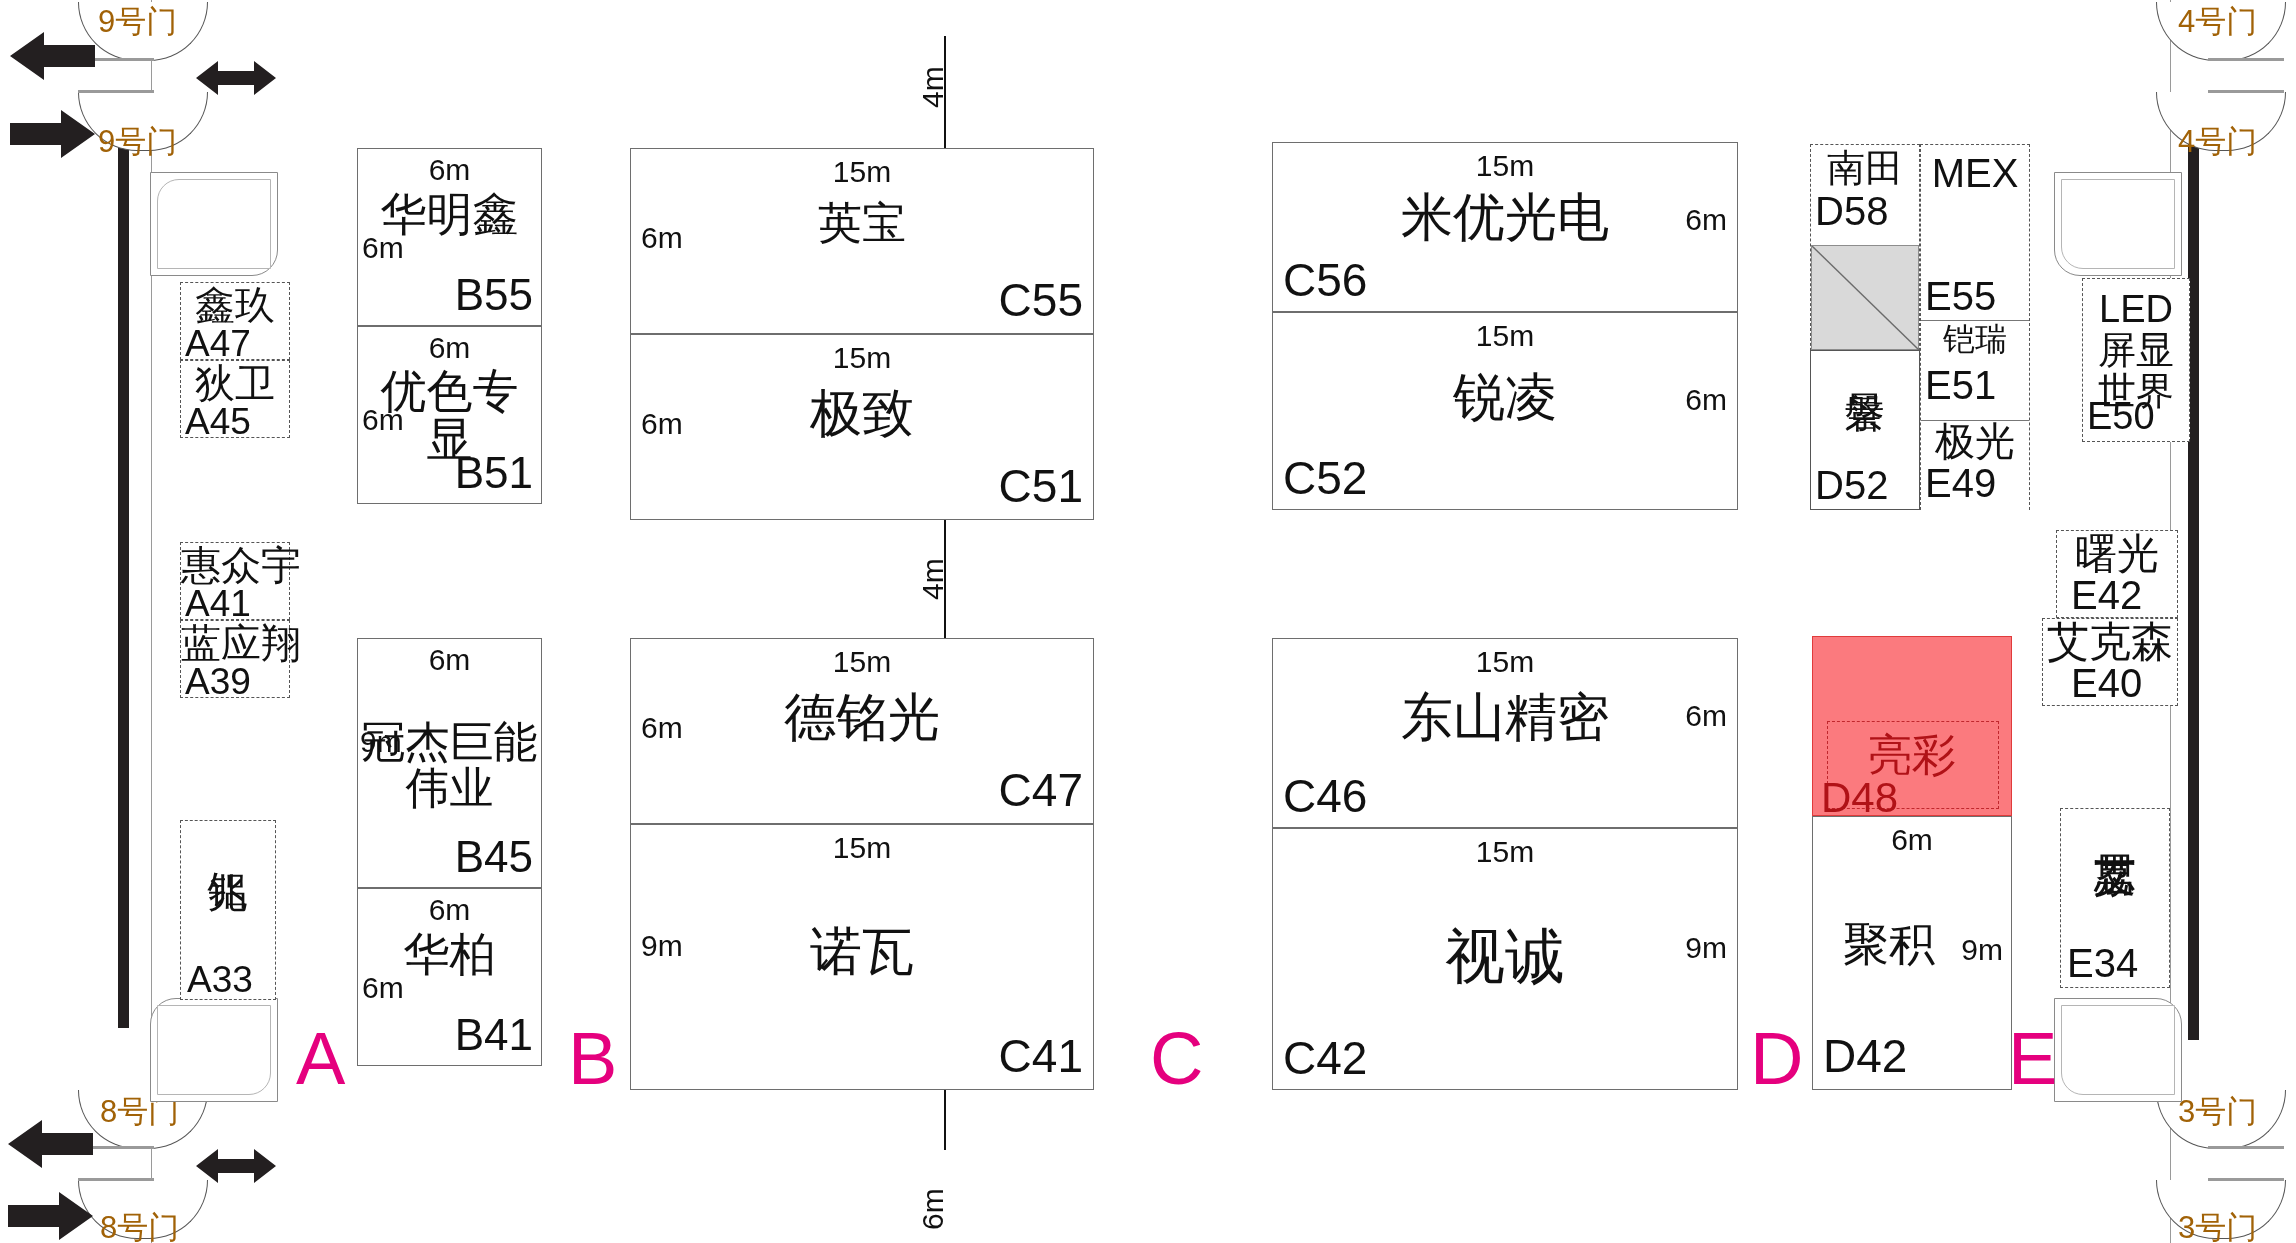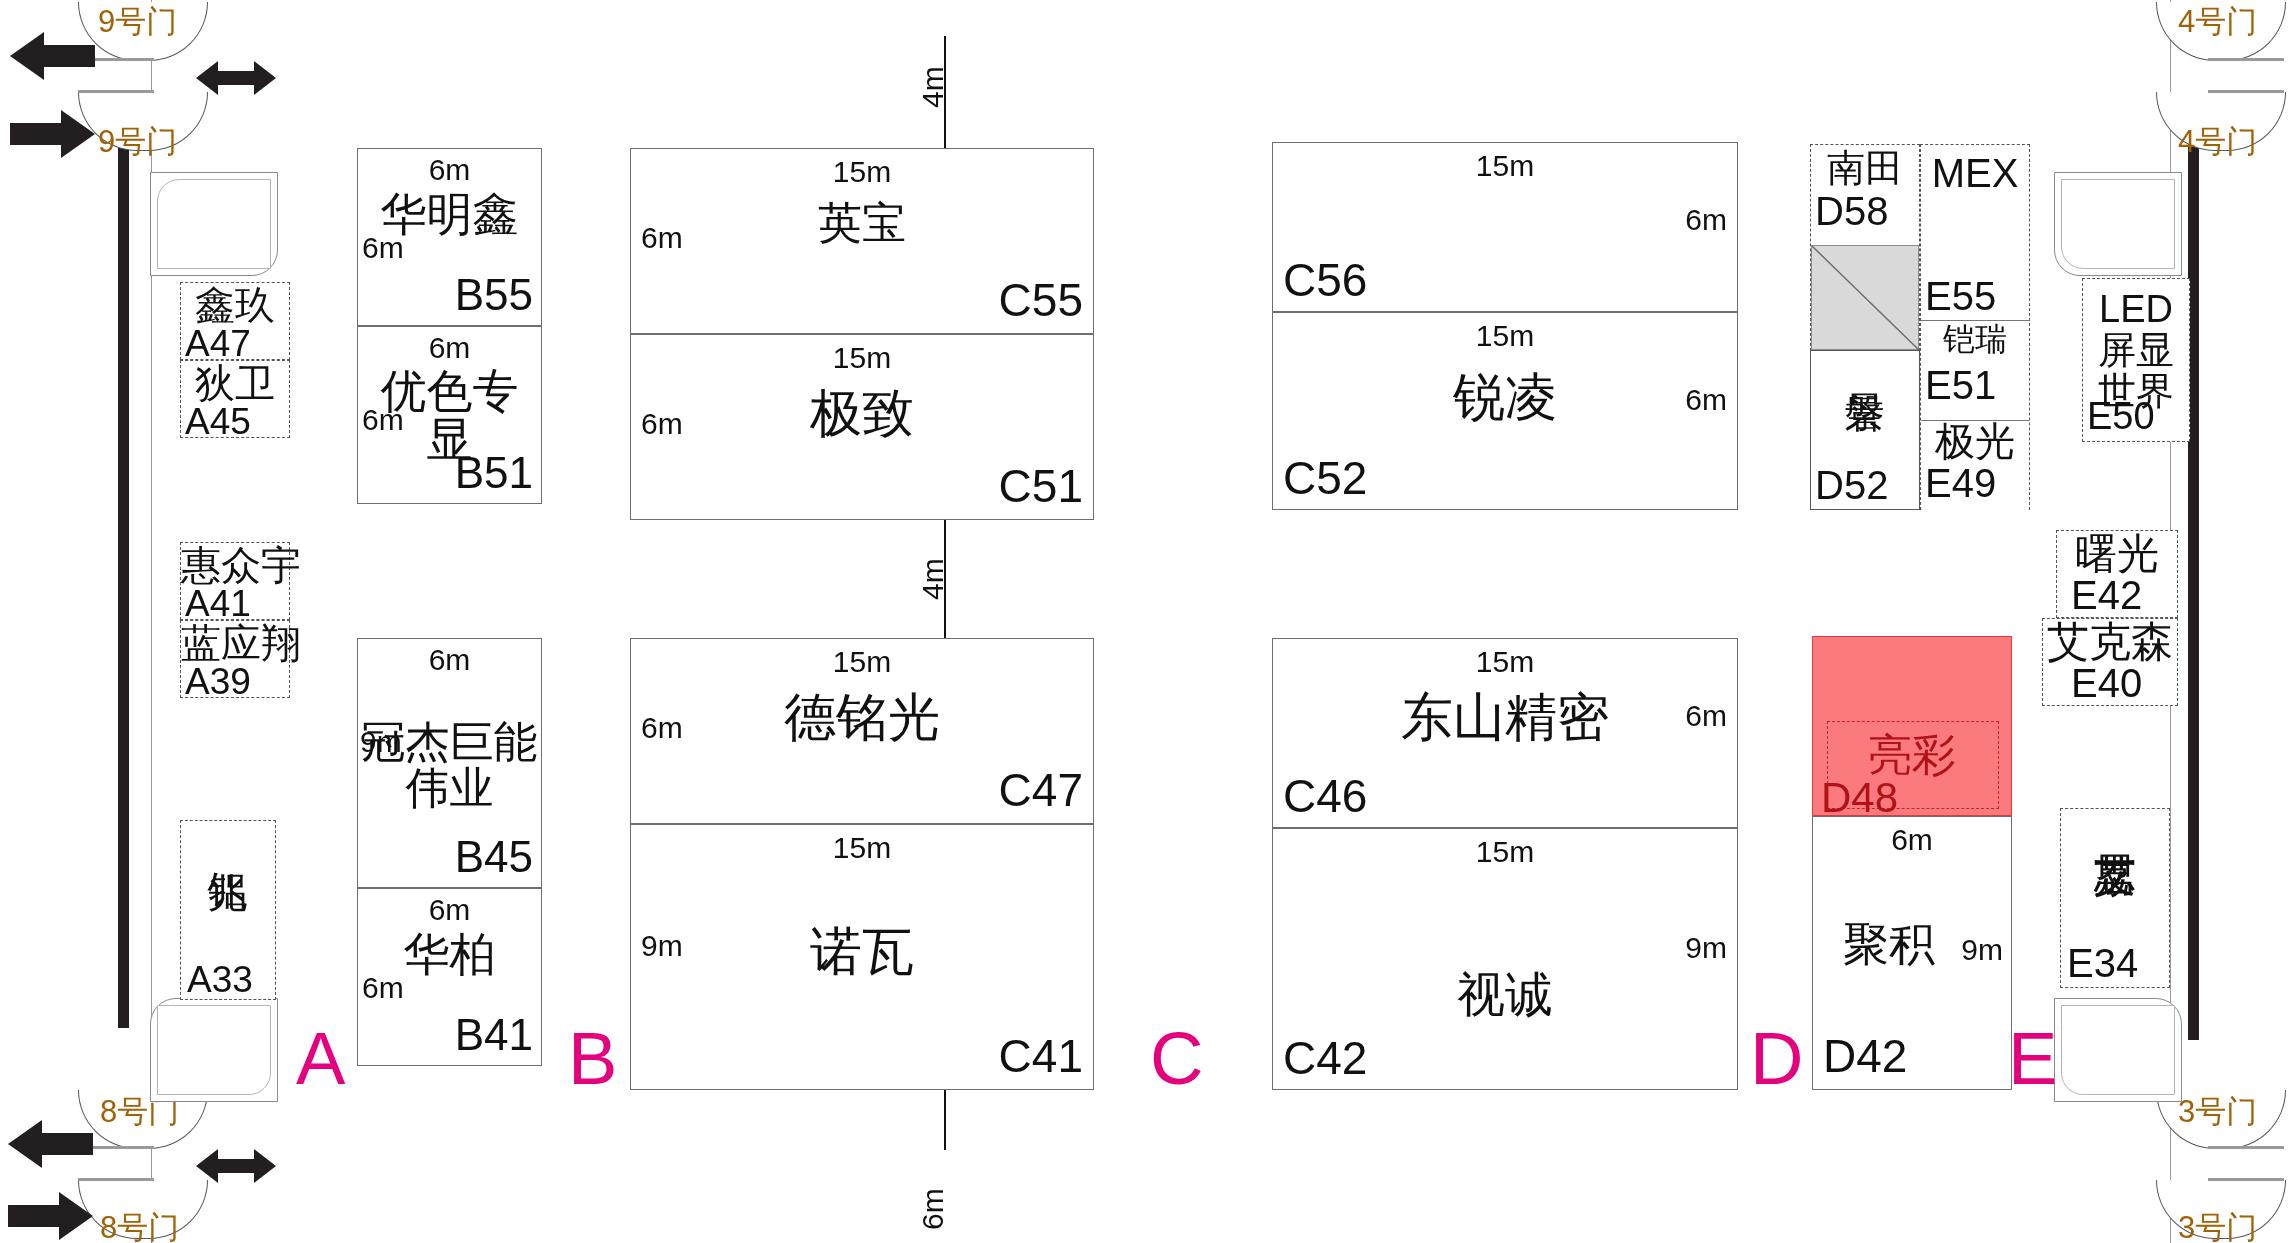--- a/index.html
+++ b/index.html
@@ -198,41 +198,42 @@
   <div class="tick" style="left:944px;top:520px;width:2px;height:118px;"></div>
   <div class="dim-v" style="left:918px;top:600px;">4m</div>
 </div>
 <div>
   <div class="tick" style="left:944px;top:1090px;width:2px;height:60px;"></div>
   <div class="dim-v" style="left:918px;top:1230px;">6m</div>
 </div>
 
 <div class="booth" style="left:1272px;top:142px;width:466px;height:170px;">
   <div class="dim" style="left:0;right:0;text-align:center;top:8px;">15m</div>
+  <div class="nm" style="top:48px;font-size:52px;">米优光电</div>
   <div class="dim" style="right:10px;top:62px;">6m</div>
   <div class="code" style="left:10px;bottom:8px;font-size:46px;">C56</div>
 </div>
 
 <div class="booth" style="left:1272px;top:312px;width:466px;height:198px;">
   <div class="dim" style="left:0;right:0;text-align:center;top:8px;">15m</div>
   <div class="nm" style="top:58px;font-size:52px;">锐凌</div>
   <div class="dim" style="right:10px;top:72px;">6m</div>
   <div class="code" style="left:10px;bottom:8px;font-size:46px;">C52</div>
 </div>
 
 <div class="booth" style="left:1272px;top:638px;width:466px;height:190px;">
   <div class="dim" style="left:0;right:0;text-align:center;top:8px;">15m</div>
   <div class="nm" style="top:52px;font-size:52px;">东山精密</div>
   <div class="dim" style="right:10px;top:62px;">6m</div>
   <div class="code" style="left:10px;bottom:8px;font-size:46px;">C46</div>
 </div>
 
 <div class="booth" style="left:1272px;top:828px;width:466px;height:262px;">
   <div class="dim" style="left:0;right:0;text-align:center;top:8px;">15m</div>
-  <div class="nm" style="top:98px;font-size:48px;margin-top:44px;">视诚</div>
+  <div class="nm" style="top:98px;font-size:60px;">视诚</div>
   <div class="dim" style="right:10px;top:104px;">9m</div>
   <div class="code" style="left:10px;bottom:8px;font-size:46px;">C42</div>
 </div>
 
 <div>
 
   <div class="sbooth" style="left:1810px;top:144px;width:110px;height:366px;"></div>
 
   <div class="sbooth solid" style="left:1811px;top:145px;width:108px;height:100px;border:none;">
     <div class="snm" style="top:4px;font-size:38px;">南田</div>

